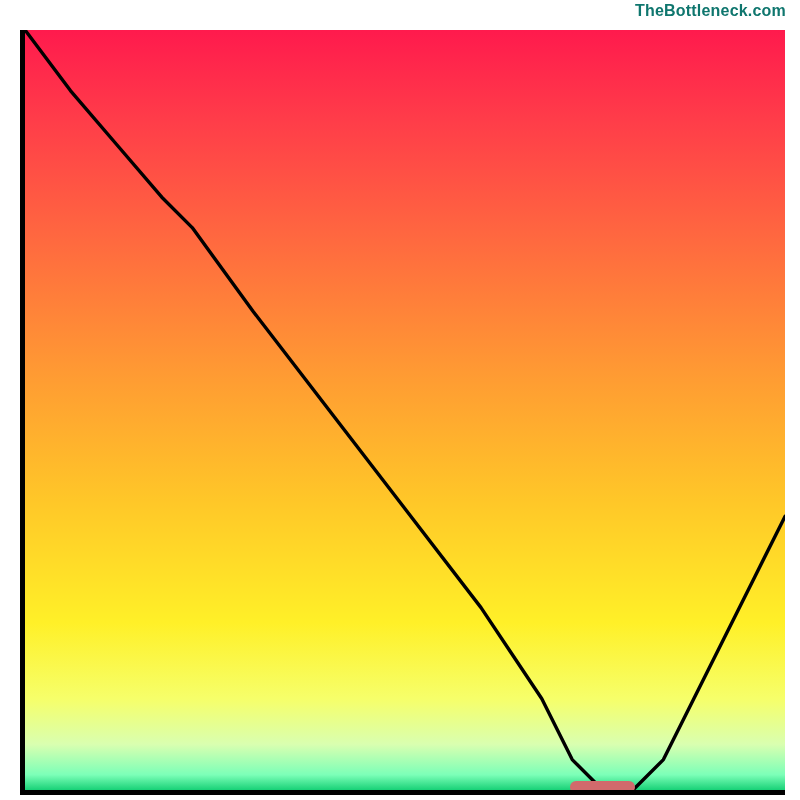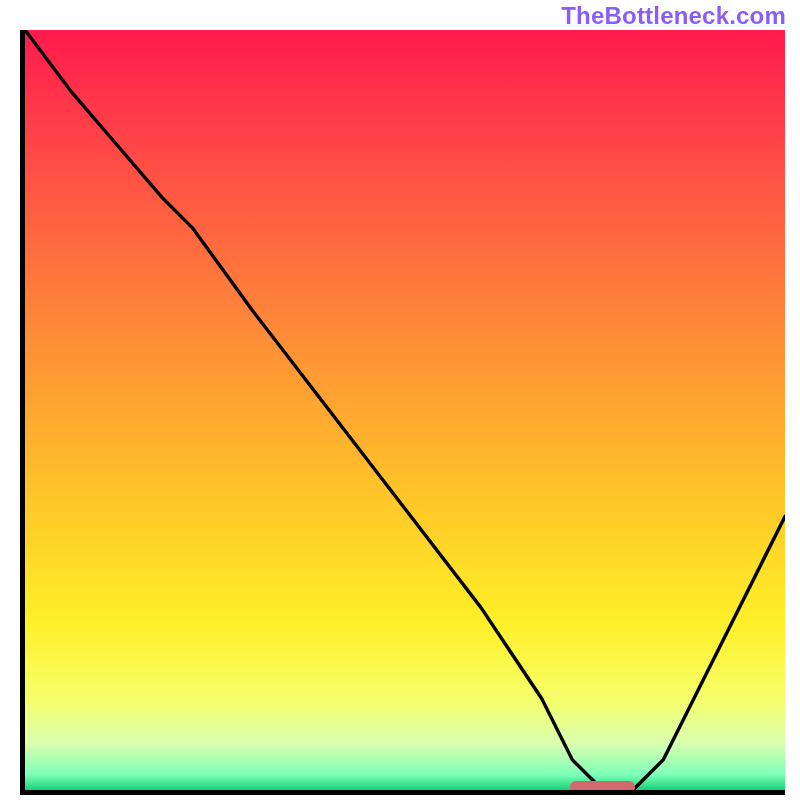--- a/index.html
+++ b/index.html
@@ -13,23 +13,23 @@
   .outer {
     position: relative;
     width: 800px;
     height: 800px;
   }
   .watermark {
     position: absolute;
     top: 2px;
     right: 14px;
     font-family: Arial, Helvetica, sans-serif;
-    font-size: 24px;
+    font-size: 16px;
     font-weight: 600;
-    color: #8b5cf6;
+    color: #0f766e;
     letter-spacing: 0.2px;
     margin-left: 48px;
   }
   .plot-frame {
     position: absolute;
     left: 20px;
     top: 30px;
     width: 760px;
     height: 760px;
     border-left: 5px solid #000;

